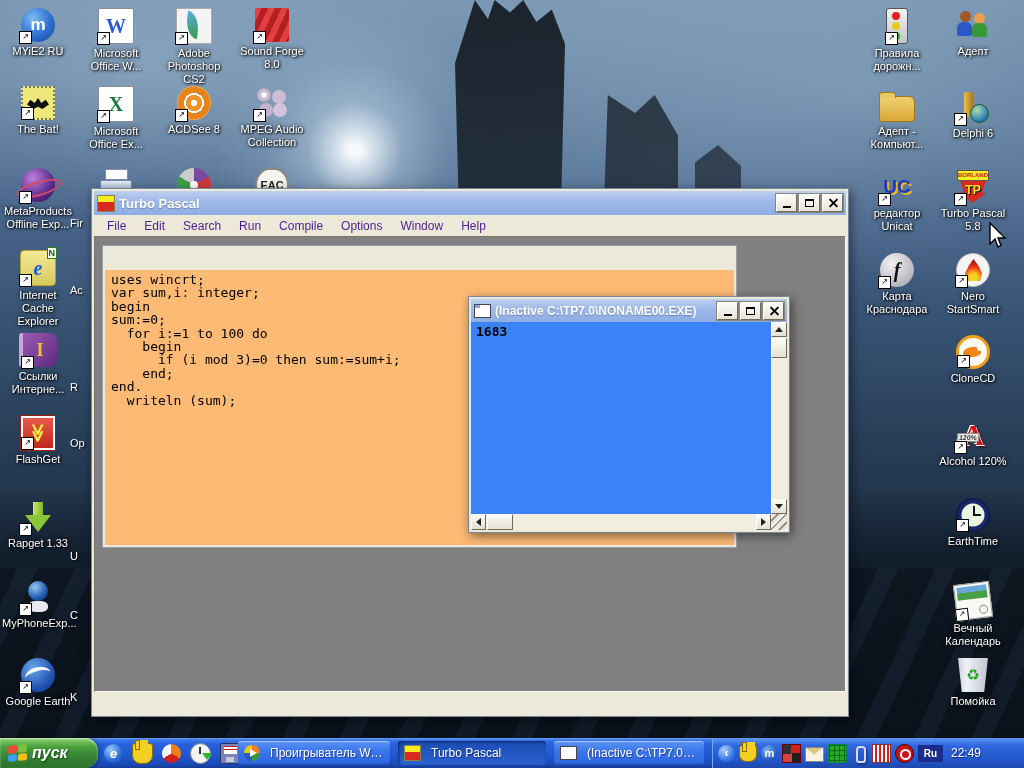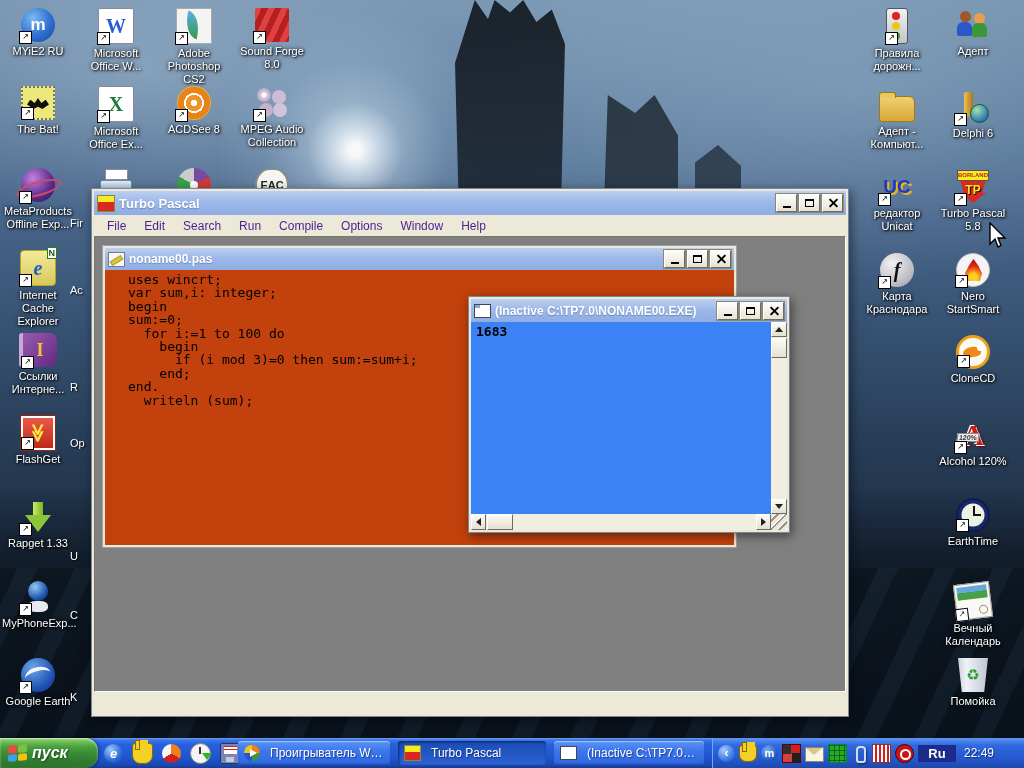--- a/index.html
+++ b/index.html
@@ -122,21 +122,21 @@
   
   .menubar{height:21px;display:flex;align-items:center;background:#ece9d8;padding-left:4px}
   .mi{font-size:12px;color:#4c1d95;padding:0 9px;cursor:default}
   .workspace{position:relative;height:454px;background:#808080;border:1px solid;border-color:#7a766a #fff #fff #7a766a;overflow:hidden}
   .statusbar{height:20px;background:linear-gradient(#fcfbf6,#d2cec0);display:flex;align-items:center;padding:1px 2px;gap:3px;border-top:1px solid #fff}
   .sp{height:16px;border:1px solid;border-color:#808074 #fff #fff #808074;background:#d6d2c4;
       font-size:12px;font-weight:bold;color:#000;display:flex;align-items:center;justify-content:center;font-family:"Liberation Sans",sans-serif}
   .sp1{width:88px}.sp2{width:72px}.sp3{width:66px}.sp4{flex:1}
   
   .ed-win{position:absolute;left:7px;top:8px;width:635px;height:303px;background:#ece9d8;border:1px solid #98a0ac;padding:2px;box-sizing:border-box}
-  .code{position:absolute;left:2px;right:2px;top:24px;bottom:2px;background:#c2410c;padding:3px 23px;overflow:hidden}
+  .code{position:absolute;left:2px;right:2px;top:24px;bottom:2px;background:#fdba74;padding:3px 6px;overflow:hidden}
   .code-line{font-family:"DejaVu Sans Mono",monospace;font-size:13px;line-height:13.4px;color:#000;white-space:pre}
   
   .console{left:468px;top:296px;width:322px;height:237px;z-index:30}
   .con-body{position:absolute;left:2px;right:18px;top:25px;bottom:18px;background:#3b82f6;padding:2px 5px;
             font-family:"DejaVu Sans Mono",monospace;font-weight:bold;font-size:13px;color:#000}
   .vsb{position:absolute;top:25px;right:2px;bottom:18px;width:16px;background:#f1eee0}
   .hsb{position:absolute;left:2px;right:18px;bottom:2px;height:16px;background:#f1eee0}
   .sbb{position:absolute;width:16px;height:15px;background:linear-gradient(#fcfbf6,#e4e0d2);border:1px solid;border-color:#fff #6e6a5e #6e6a5e #fff;box-sizing:border-box;display:flex;align-items:center;justify-content:center;cursor:pointer}
   .sbb.up{top:0;left:0}.sbb.dn{bottom:0;left:0}.sbb.lf{left:0;top:0;height:16px;width:15px}.sbb.rt{right:0;top:0;height:16px;width:15px}
   .tri-up{width:0;height:0;border:4px solid transparent;border-bottom:5px solid #222;margin-top:-4px}
@@ -190,21 +190,21 @@
   .tr-red{background:conic-gradient(#d02020 0 90deg,#202020 0 180deg,#d84040 0 270deg,#303030 0);border:1px solid #600}
   .tr-env{background:#f8f4e0;border:1px solid #887;height:13px !important;margin-top:2px}
   .tr-env::before{content:"";position:absolute;left:0;top:0;border-left:8px solid transparent;border-right:8px solid transparent;border-top:7px solid #d8c888}
   .tr-grid{background:#28a828;border:1px solid #084;
     background-image:linear-gradient(rgba(0,60,0,.55) 1px,transparent 1px),linear-gradient(90deg,rgba(0,60,0,.55) 1px,transparent 1px);background-size:5px 5px}
   .tr-clip{background:none}
   .tr-clip::before{content:"";position:absolute;left:5px;top:1px;width:6px;height:13px;border:2px solid #d8dce8;border-radius:4px 4px 3px 3px;box-shadow:1px 1px 2px rgba(0,0,30,.5)}
   .tr-bars{background:repeating-linear-gradient(90deg,#fff 0 2px,#d02020 2px 4px);border:1px solid #833}
   .tr-alc{border-radius:50%;background:#c81414;border:1px solid #500}
   .tr-alc::before{content:"";position:absolute;left:4px;top:4px;width:7px;height:7px;border:2px solid #fff;border-radius:50%}
-  .tr-ru{width:38px;height:17px;flex:none;background:#1c2c8c;color:#fff;font-size:13px;font-weight:bold;text-align:center;line-height:17px;cursor:pointer}
+  .tr-ru{width:25px;height:17px;flex:none;background:#1c2c8c;color:#fff;font-size:10px;font-weight:bold;text-align:center;line-height:17px;cursor:pointer}
   .clock{color:#fff;font-size:12px;margin:0 8px 0 4px;text-shadow:1px 1px 1px rgba(0,0,60,.6)}
   
   .cursor{position:absolute;left:988px;top:222px;z-index:60;pointer-events:none}
 </style>
 </head>
 <body>
 
 <div class="desktop">
   <div class="tower t1"></div>
   <div class="tower t2"></div>
@@ -432,35 +432,20 @@
     <span class="mi">Search</span>
     <span class="mi">Run</span>
     <span class="mi">Compile</span>
     <span class="mi">Options</span>
     <span class="mi">Window</span>
     <span class="mi">Help</span>
   </div>
   <div class="workspace">
 
     <div class="ed-win">
-      <div class="tbar small">
-        <span class="ed-ic"></span>
-        <span class="ttext">noname00.pas</span>
-        <span class="wbtns">
-          <span class="wbtn">
-              <span class="g-min"></span>
-            </span>
-          <span class="wbtn">
-              <span class="g-max"></span>
-            </span>
-          <span class="wbtn">
-              <span class="g-x"></span>
-            </span>
-        </span>
-      </div>
       <div class="code">
         <div class="code-line">uses wincrt;</div>
         <div class="code-line">var sum,i: integer;</div>
         <div class="code-line">begin</div>
         <div class="code-line">sum:=0;</div>
         <div class="code-line">  for i:=1 to 100 do</div>
         <div class="code-line">    begin</div>
         <div class="code-line">      if (i mod 3)=0 then sum:=sum+i;</div>
         <div class="code-line">    end;</div>
         <div class="code-line">end.</div>

